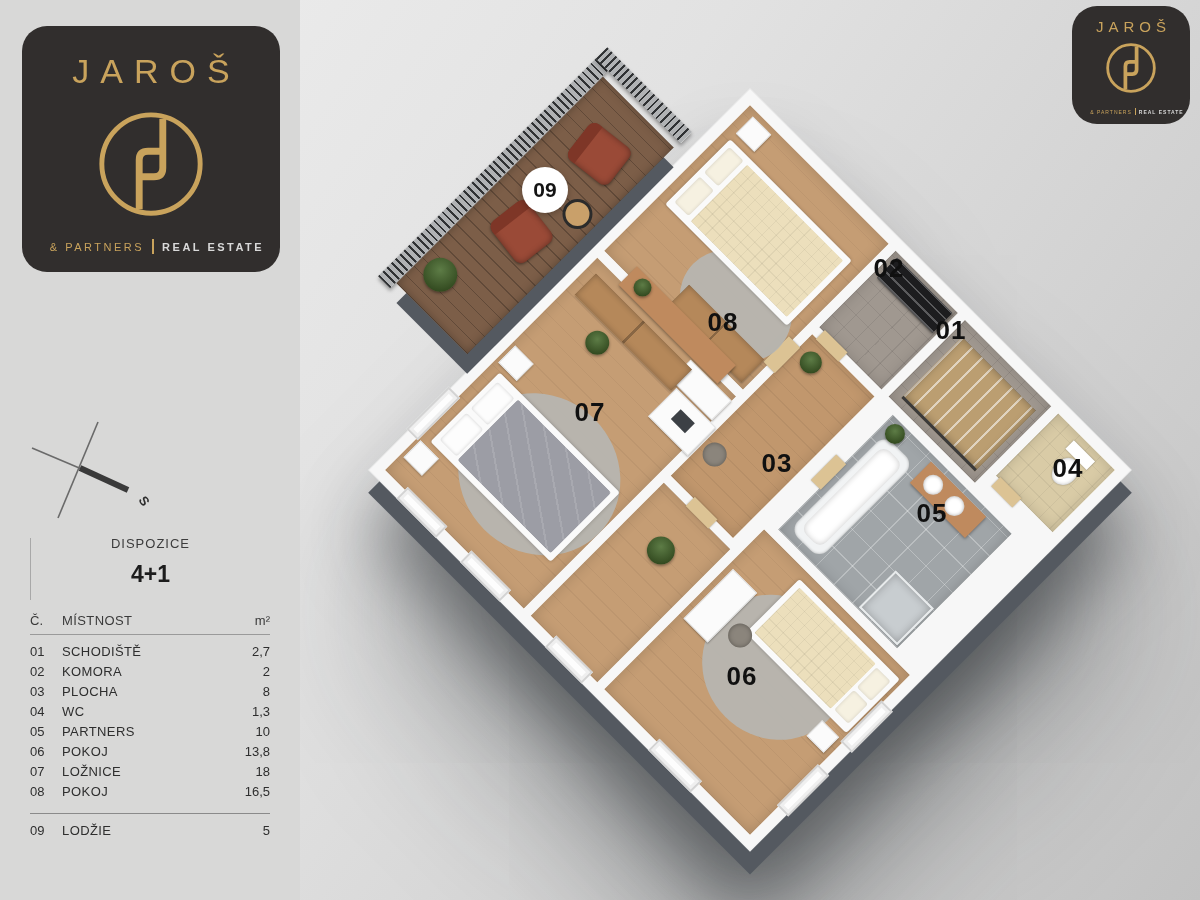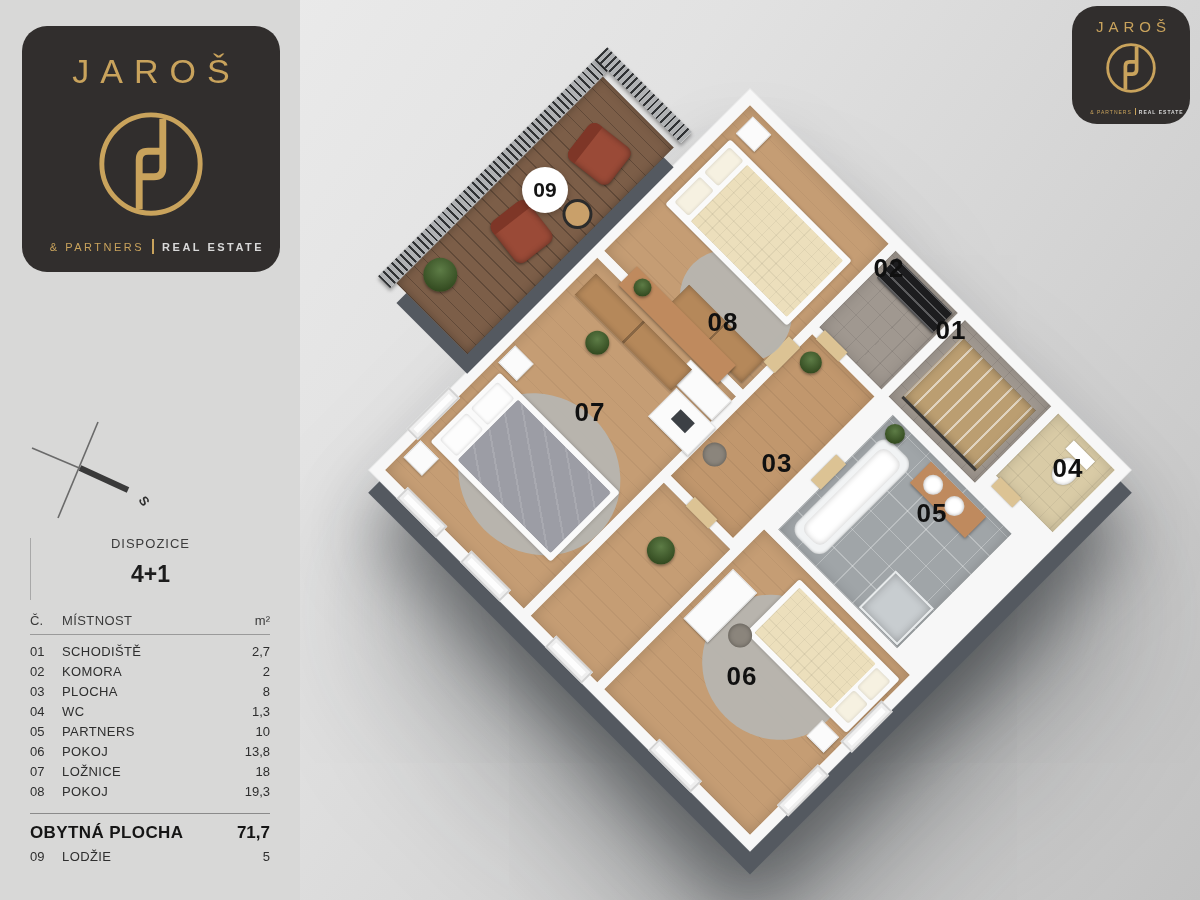--- a/index.html
+++ b/index.html
@@ -308,28 +308,24 @@
         <span class="c-area">13,8</span>
       </div>
       <div class="tr">
         <span class="c-num">07</span>
         <span class="c-name">LOŽNICE</span>
         <span class="c-area">18</span>
       </div>
       <div class="tr">
         <span class="c-num">08</span>
         <span class="c-name">POKOJ</span>
-        <span class="c-area">19,3</span>
+        <span class="c-area">16,5</span>
       </div>
 
       <div class="rule total"></div>
-      <div class="tr total">
-        <span class="c-name">OBYTNÁ PLOCHA</span>
-        <span class="c-area">71,7</span>
-      </div>
       <div class="tr">
         <span class="c-num">09</span>
         <span class="c-name">LODŽIE</span>
         <span class="c-area">5</span>
       </div>
     </div>
   </aside>
 
 </div>
 

